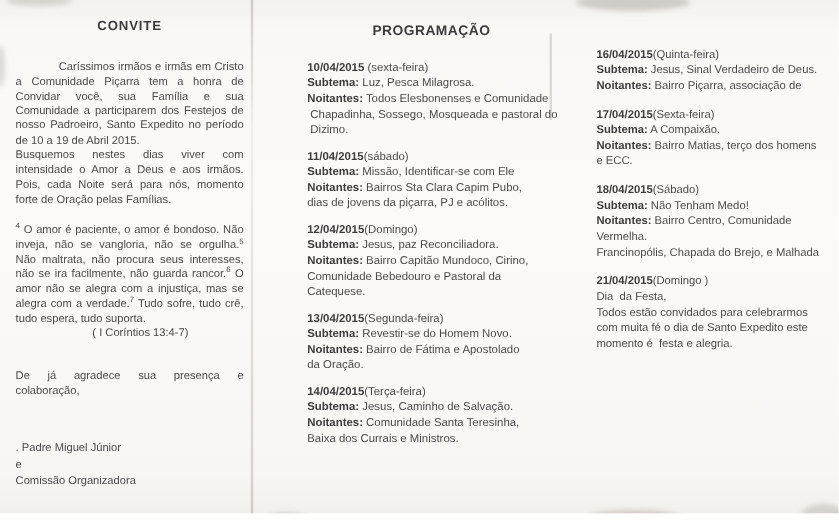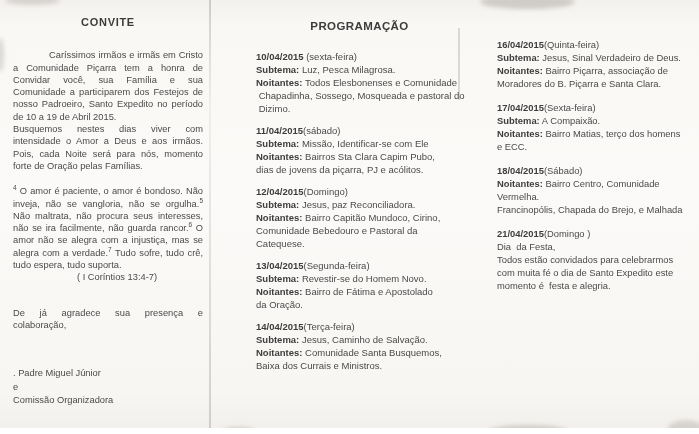--- a/index.html
+++ b/index.html
@@ -124,47 +124,47 @@
       <div class="dl"><b>13/04/2015</b><span>(Segunda-feira)</span></div>
       <div class="tl"><b>Subtema:</b><span> Revestir-se do Homem Novo.</span></div>
       <div class="tl"><b>Noitantes:</b><span> Bairro de Fátima e Apostolado</span></div>
       <div class="line">da Oração.</div>
 
     </div>
 
     <div class="entry">
       <div class="dl"><b>14/04/2015</b><span>(Terça-feira)</span></div>
       <div class="tl"><b>Subtema:</b><span> Jesus, Caminho de Salvação.</span></div>
-      <div class="tl"><b>Noitantes:</b><span> Comunidade Santa Busquemos,</span></div>
+      <div class="tl"><b>Noitantes:</b><span> Comunidade Santa Teresinha,</span></div>
       <div class="line">Baixa dos Currais e Ministros.</div>
 
     </div>
 
   </div>
 
   <div class="col col3">
 
     <div class="entry">
       <div class="dl"><b>16/04/2015</b><span>(Quinta-feira)</span></div>
       <div class="tl"><b>Subtema:</b><span> Jesus, Sinal Verdadeiro de Deus.</span></div>
       <div class="tl"><b>Noitantes:</b><span> Bairro Piçarra, associação de</span></div>
-      <div class="line">Moradores do B. Piçarra e Santa Clara.</div>
 
     </div>
 
     <div class="entry">
       <div class="dl"><b>17/04/2015</b><span>(Sexta-feira)</span></div>
       <div class="tl"><b>Subtema:</b><span> A Compaixão.</span></div>
       <div class="tl"><b>Noitantes:</b><span> Bairro Matias, terço dos homens</span></div>
       <div class="line">e ECC.</div>
 
     </div>
 
     <div class="entry">
       <div class="dl"><b>18/04/2015</b><span>(Sábado)</span></div>
+      <div class="tl"><b>Subtema:</b><span> Não Tenham Medo!</span></div>
       <div class="tl"><b>Noitantes:</b><span> Bairro Centro, Comunidade</span></div>
       <div class="line">Vermelha.</div>
       <div class="line">Francinopólis, Chapada do Brejo, e Malhada</div>
     </div>
 
     <div class="entry">
       <div class="dl"><b>21/04/2015</b><span>(Domingo )</span></div>
       <div class="line">Dia  da Festa,</div>
       <div class="line">Todos estão convidados para celebrarmos</div>
       <div class="line">com muita fé o dia de Santo Expedito este</div>

